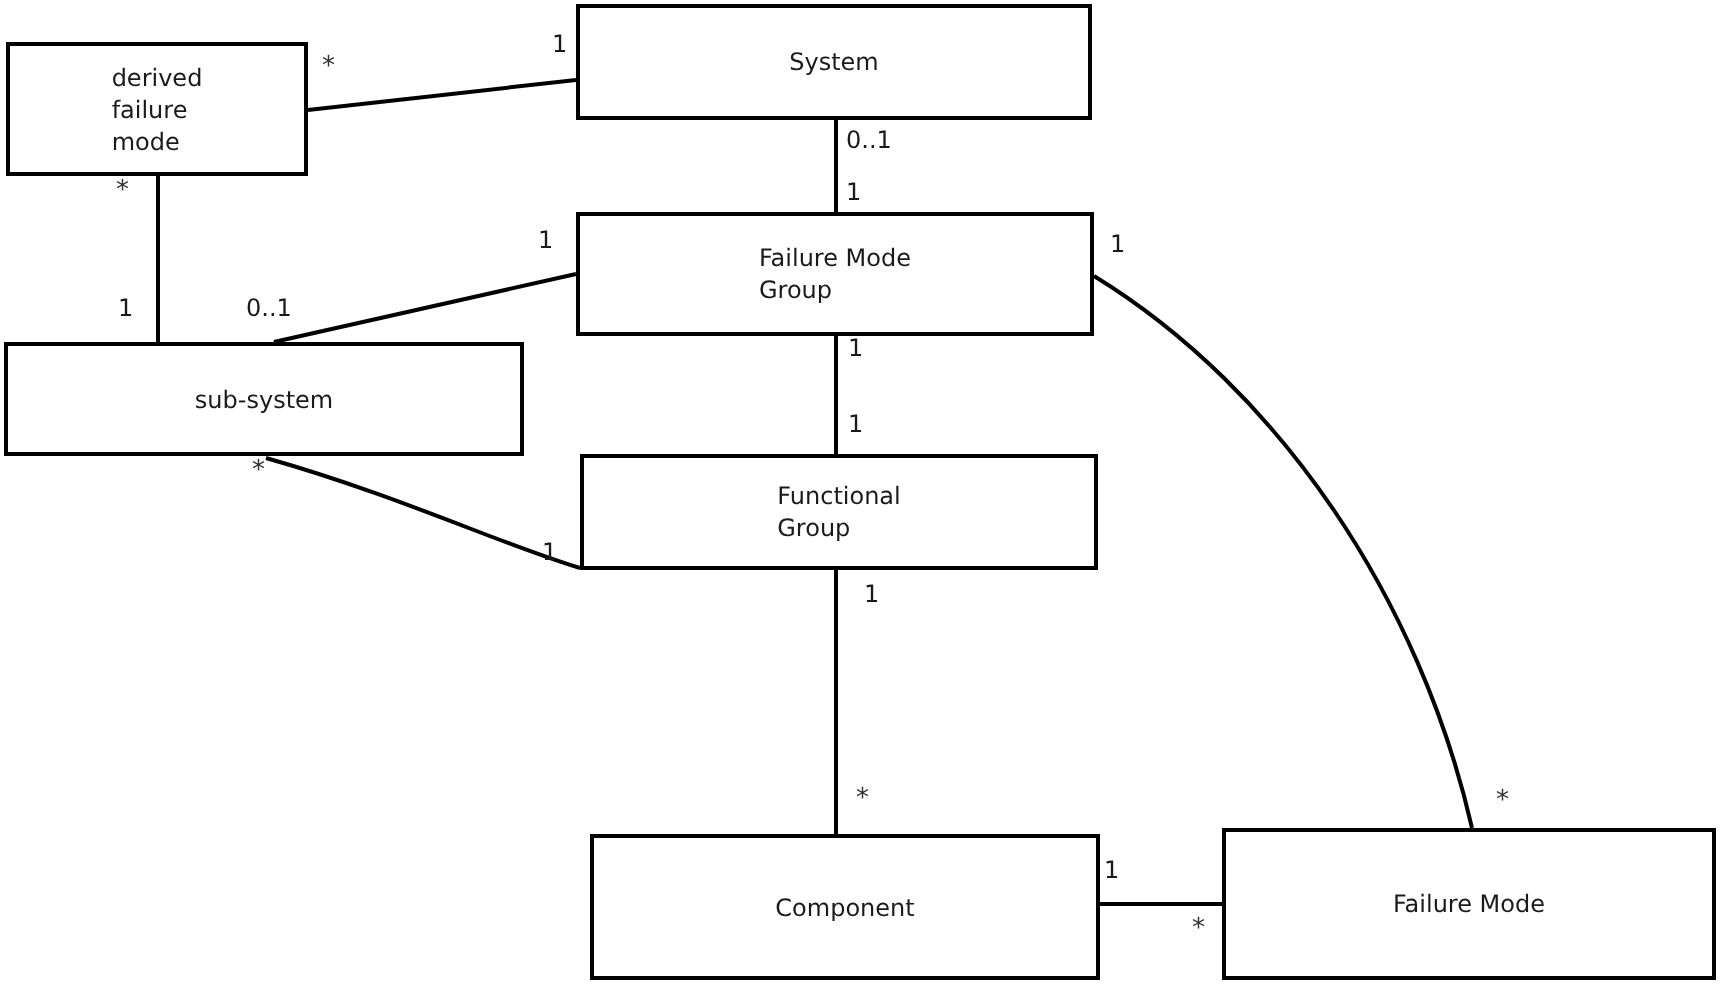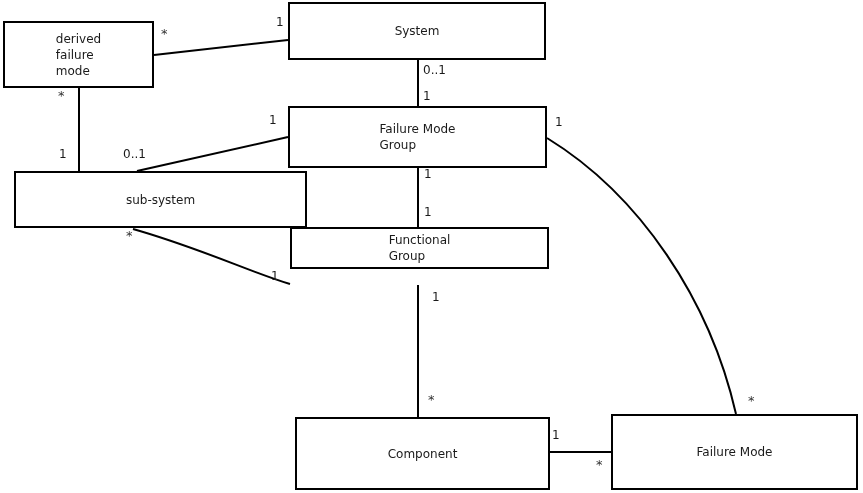--- a/index.html
+++ b/index.html
@@ -81,24 +81,24 @@
 failure
 mode</div>
       </div>
       <div class="uml-box" style="left: 288px; top: 2px; width: 258px; height: 58px;">
         <div class="uml-box-label centered">System</div>
       </div>
       <div class="uml-box" style="left: 288px; top: 106px; width: 259px; height: 62px;">
         <div class="uml-box-label">Failure Mode
 Group</div>
       </div>
-      <div class="uml-box" style="left: 14px; top: 171px; width: 293px; height: 57px;">
+      <div class="uml-box" style="left: 2px; top: 171px; width: 260px; height: 57px;">
         <div class="uml-box-label centered">sub-system</div>
       </div>
-      <div class="uml-box" style="left: 290px; top: 227px; width: 259px; height: 42px;">
+      <div class="uml-box" style="left: 290px; top: 227px; width: 259px; height: 58px;">
         <div class="uml-box-label">Functional
 Group</div>
       </div>
       <div class="uml-box" style="left: 295px; top: 417px; width: 255px; height: 73px;">
         <div class="uml-box-label centered">Component</div>
       </div>
       <div class="uml-box" style="left: 611px; top: 414px; width: 247px; height: 76px;">
         <div class="uml-box-label centered">Failure Mode</div>
       </div>
     </div>

